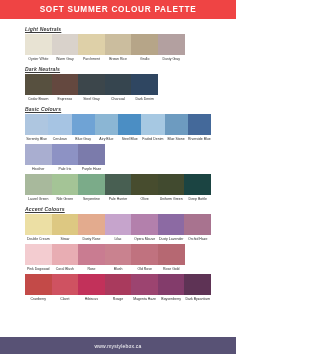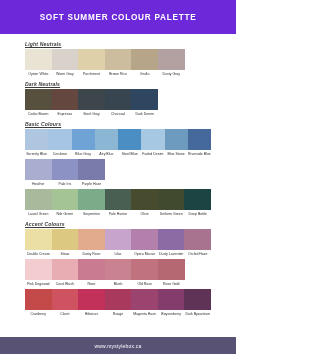--- a/index.html
+++ b/index.html
@@ -6,22 +6,22 @@
   body{
     width:236px;height:354px;
     background:#ffffff;
     font-family:"Liberation Sans", sans-serif;
     overflow:hidden;
   }
   .page{position:relative;width:236px;height:354px;box-sizing:border-box;}
 
   
   .header{
-    height:34px;
-    background:#6d28d9;
+    height:19px;
+    background:#ef4444;
     display:flex;align-items:center;justify-content:center;
   }
   .header-title{
     color:#ffffff;
     font-size:8.2px;
     letter-spacing:0.75px;
     font-weight:bold;
     white-space:nowrap;
   }
 

